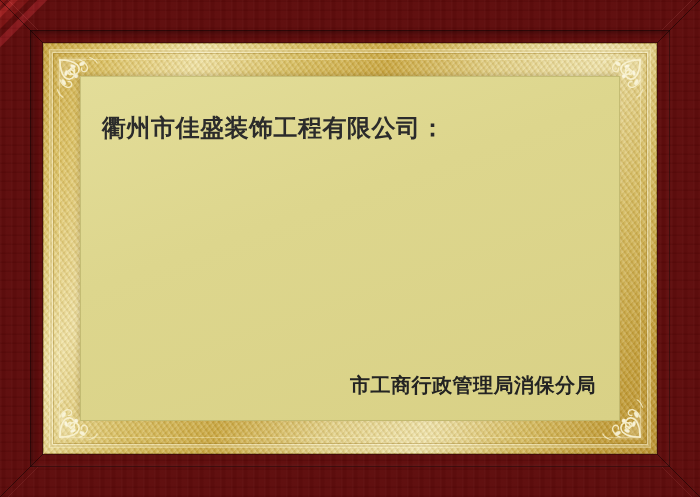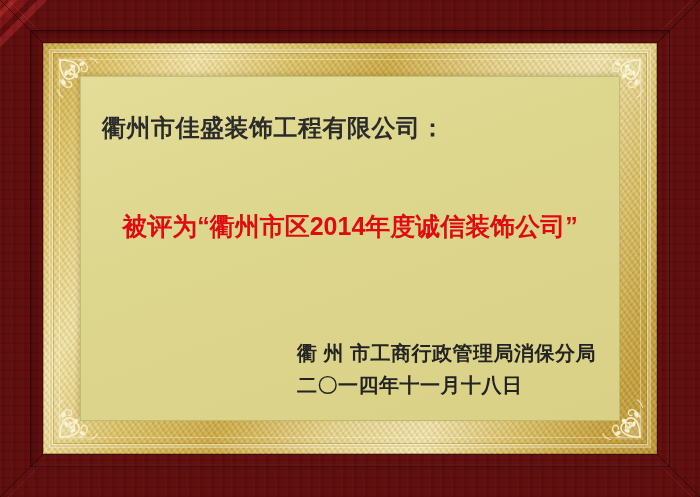--- a/index.html
+++ b/index.html
@@ -285,21 +285,19 @@
         <path d="M56 4 C62 6 66 9 68 13" fill="none" stroke="#f3eac2" stroke-width="1.8" stroke-linecap="round"></path>
         <path d="M4 56 C6 62 9 66 13 68" fill="none" stroke="#f3eac2" stroke-width="1.8" stroke-linecap="round"></path>
       </g>
     </svg>
   </div>
 
   <div class="panel">
 
     <div class="line-company">衢州市佳盛装饰工程有限公司：</div>
 
-    <div class="line-award">被评为“衢州市区2014年度诚信装饰公司”</div>
 
     <div class="signature">
-      <div class="sig-line">衢 州 市工商行政管理局消保分局</div>
-      <div class="sig-line">二〇一四年十一月十八日</div>
+      <div class="sig-line">市工商行政管理局消保分局</div>
     </div>
 
   </div>
 </div>
 
 </body></html>

